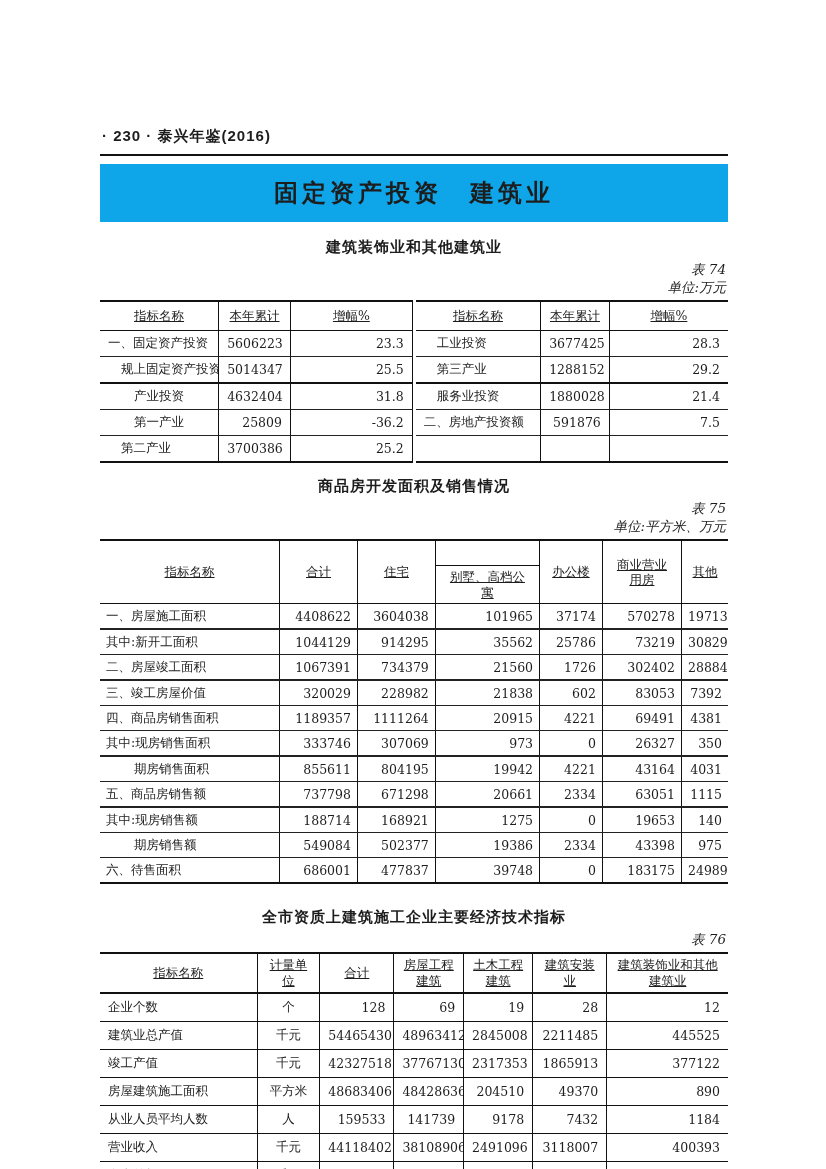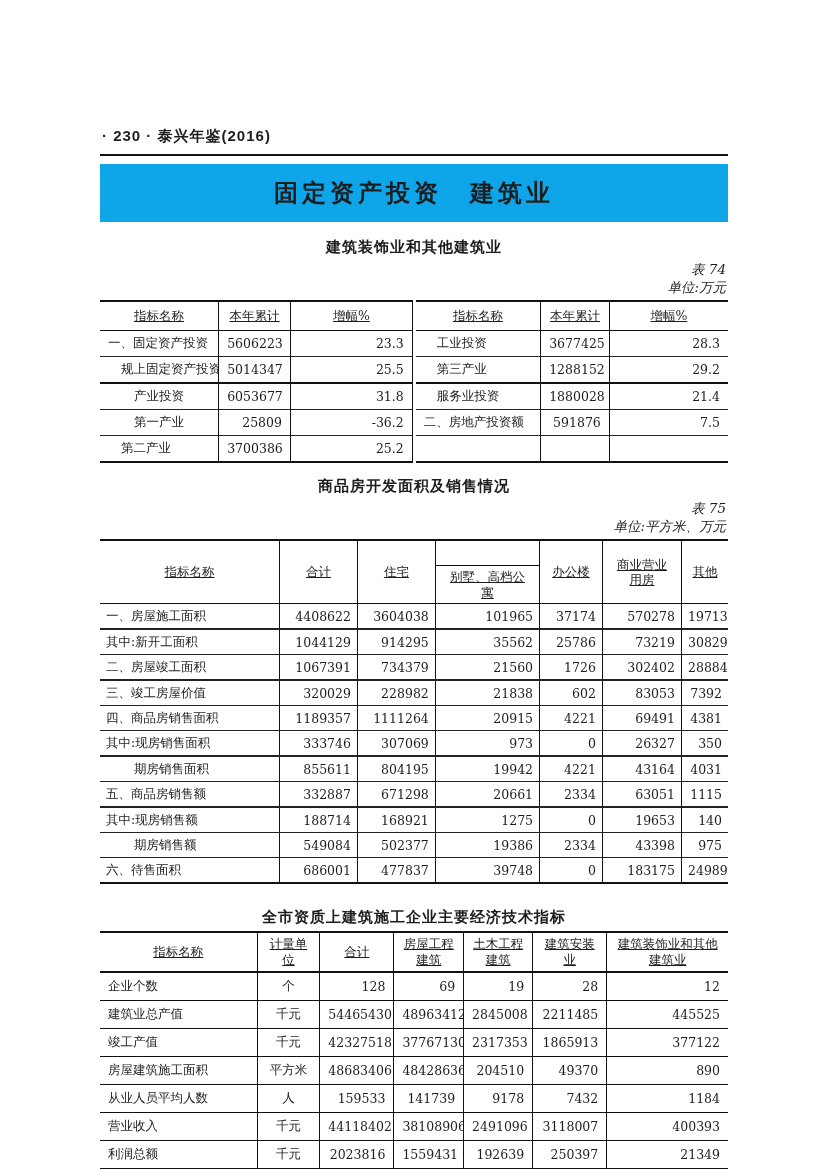--- a/index.html
+++ b/index.html
@@ -121,21 +121,21 @@
               <td class="al-right vline">5606223</td>
               <td class="al-right vline">23.3</td>
             </tr>
             <tr>
               <td class="al-left" style="padding-left: 21px;">规上固定资产投资</td>
               <td class="al-right vline">5014347</td>
               <td class="al-right vline">25.5</td>
             </tr>
             <tr>
               <td class="al-left" style="padding-left: 34px;">产业投资</td>
-              <td class="al-right vline">6053677</td>
+              <td class="al-right vline">4632404</td>
               <td class="al-right vline">31.8</td>
             </tr>
             <tr>
               <td class="al-left" style="padding-left: 34px;">第一产业</td>
               <td class="al-right vline">25809</td>
               <td class="al-right vline">-36.2</td>
             </tr>
             <tr>
               <td class="al-left" style="padding-left: 21px;">第二产业</td>
               <td class="al-right vline">3700386</td>
@@ -275,21 +275,21 @@
             <td class="al-left" style="padding-left: 34px;">期房销售面积</td>
             <td class="al-right vline">855611</td>
             <td class="al-right vline">804195</td>
             <td class="al-right vline">19942</td>
             <td class="al-right vline">4221</td>
             <td class="al-right vline">43164</td>
             <td class="al-right vline">4031</td>
           </tr>
           <tr>
             <td class="al-left">五、商品房销售额</td>
-            <td class="al-right vline">332887</td>
+            <td class="al-right vline">737798</td>
             <td class="al-right vline">671298</td>
             <td class="al-right vline">20661</td>
             <td class="al-right vline">2334</td>
             <td class="al-right vline">63051</td>
             <td class="al-right vline">1115</td>
           </tr>
           <tr>
             <td class="al-left">其中:现房销售额</td>
             <td class="al-right vline">188714</td>
             <td class="al-right vline">168921</td>
@@ -313,20 +313,24 @@
             <td class="al-right vline">477837</td>
             <td class="al-right vline">39748</td>
             <td class="al-right vline">0</td>
             <td class="al-right vline">183175</td>
             <td class="al-right vline">24989</td>
           </tr>
         </tbody>
     </table>
 
     <div class="sect-title" style="margin-top:24px;">全市资质上建筑施工企业主要经济技术指标</div>
+    <div class="meta">
+      <span>表 76</span>
+      <span></span>
+    </div>
 
     <table class="t76">
       <colgroup>
         <col style="width:25%">
           <col style="width:10%">
           <col style="width:11.8%">
         <col style="width:11.1%">
           <col style="width:11%">
           <col style="width:11.8%">
           <col style="width:19.3%">

